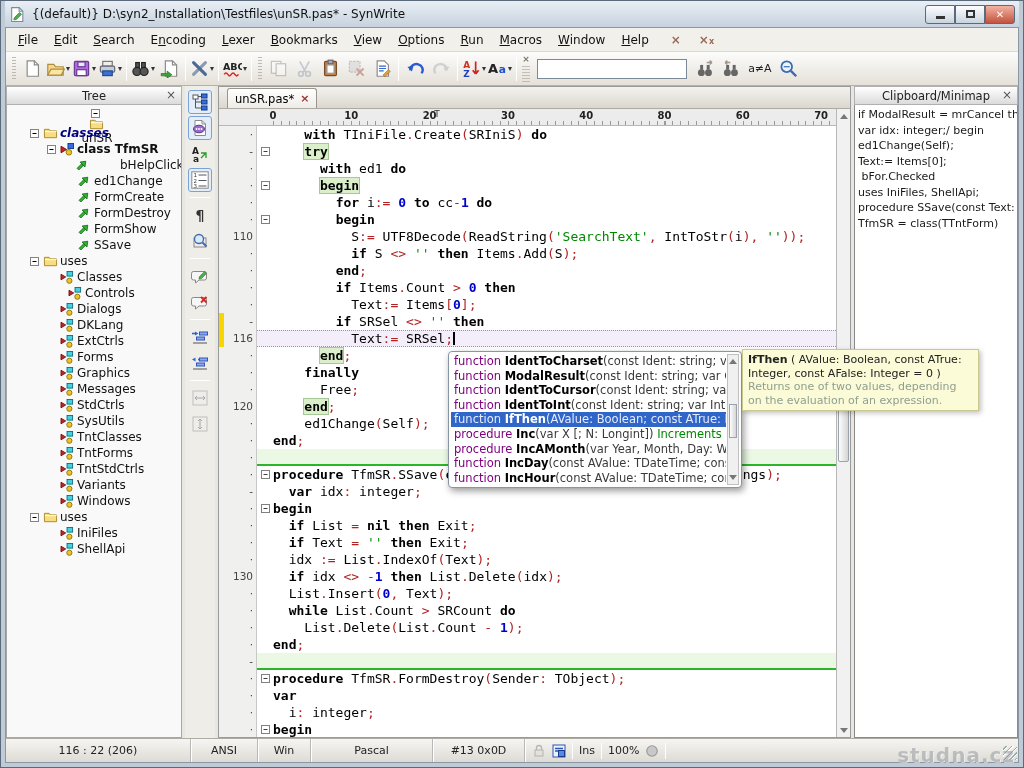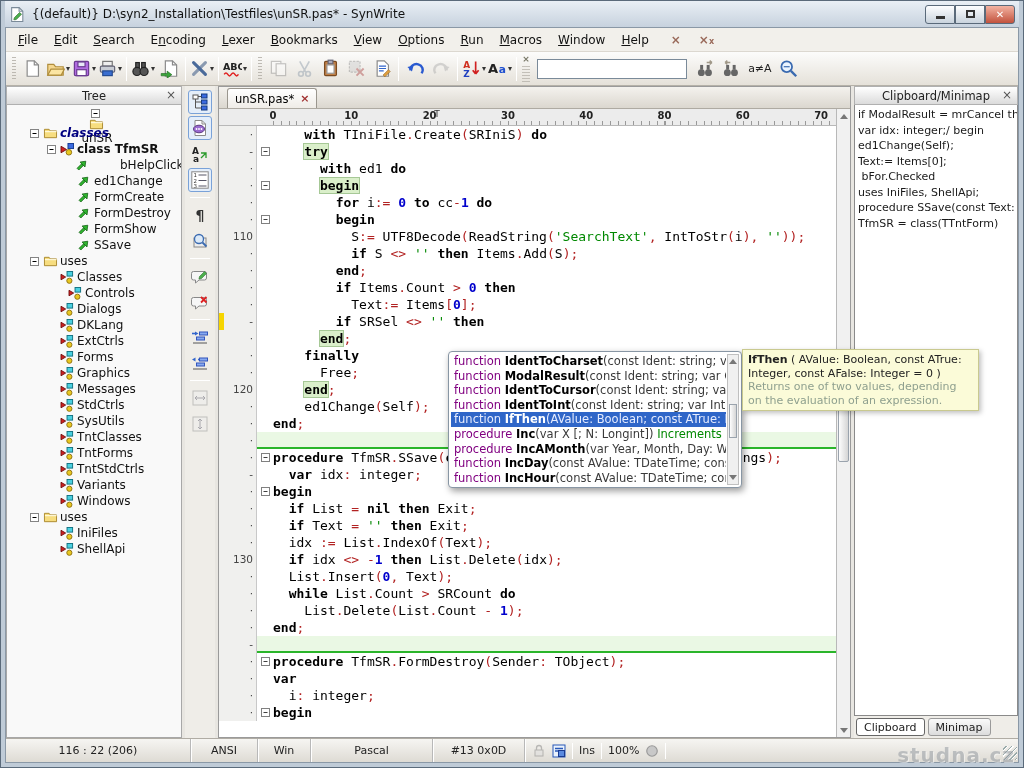--- a/index.html
+++ b/index.html
@@ -677,20 +677,21 @@
             <div class="crow"><span class="gm"></span><span class="gn">·</span><span class="rowbody"><span class="gf"><svg viewBox="0 0 9 9" width="9" height="9">
                     <rect x=".5" y=".5" width="8" height="8" fill="#fff" stroke="#808080"></rect>
                     <path d="M2.5 4.5h4" stroke="#404040"></path>
                   </svg></span><span class="cl"><span>        </span><span class="tk">begin</span></span></span></div>
             <div class="crow"><span class="gm"></span><span class="gn">110</span><span class="rowbody"><span class="gf"></span><span class="cl"><span>          S</span><span class="ts">:=</span><span> UTF8Decode</span><span class="ts">(</span><span>ReadString</span><span class="ts">(</span><span class="tt">'SearchText'</span><span class="ts">,</span><span> IntToStr</span><span class="ts">(</span><span>i</span><span class="ts">),</span><span> </span><span class="tt">''</span><span class="ts">));</span></span></span></div>
             <div class="crow"><span class="gm"></span><span class="gn">·</span><span class="rowbody"><span class="gf"></span><span class="cl"><span>          </span><span class="tk">if</span><span> S </span><span class="ts">&lt;&gt;</span><span> </span><span class="tt">''</span><span> </span><span class="tk">then</span><span> Items</span><span class="ts">.</span><span>Add</span><span class="ts">(</span><span>S</span><span class="ts">);</span></span></span></div>
             <div class="crow"><span class="gm"></span><span class="gn">·</span><span class="rowbody"><span class="gf"></span><span class="cl"><span>        </span><span class="tk">end</span><span class="ts">;</span></span></span></div>
             <div class="crow"><span class="gm"></span><span class="gn">·</span><span class="rowbody"><span class="gf"></span><span class="cl"><span>        </span><span class="tk">if</span><span> Items</span><span class="ts">.</span><span>Count </span><span class="ts">&gt;</span><span> </span><span class="tn">0</span><span> </span><span class="tk">then</span></span></span></div>
             <div class="crow"><span class="gm"></span><span class="gn">·</span><span class="rowbody"><span class="gf"></span><span class="cl"><span>          Text</span><span class="ts">:=</span><span> Items</span><span class="ts">[</span><span class="tn">0</span><span class="ts">];</span></span></span></div>
             <div class="crow"><span class="gm chg"></span><span class="gn">-</span><span class="rowbody"><span class="gf"></span><span class="cl"><span>        </span><span class="tk">if</span><span> SRSel </span><span class="ts">&lt;&gt;</span><span> </span><span class="tt">''</span><span> </span><span class="tk">then</span></span></span></div>
+            <div class="crow cur"><span class="gm chg"></span><span class="gn">116</span><span class="rowbody"><span class="gf"></span><span class="cl"><span>          Text</span><span class="ts">:=</span><span> SRSel</span><span class="ts">;</span><span class="caret"></span></span></span></div>
             <div class="crow"><span class="gm"></span><span class="gn">·</span><span class="rowbody"><span class="gf"></span><span class="cl"><span>      </span><span class="tK">end</span><span class="ts">;</span></span></span></div>
             <div class="crow"><span class="gm"></span><span class="gn">·</span><span class="rowbody"><span class="gf"></span><span class="cl"><span>    </span><span class="tk">finally</span></span></span></div>
             <div class="crow"><span class="gm"></span><span class="gn">·</span><span class="rowbody"><span class="gf"></span><span class="cl"><span>      Free</span><span class="ts">;</span></span></span></div>
             <div class="crow"><span class="gm"></span><span class="gn">120</span><span class="rowbody"><span class="gf"></span><span class="cl"><span>    </span><span class="tK">end</span><span class="ts">;</span></span></span></div>
             <div class="crow"><span class="gm"></span><span class="gn">·</span><span class="rowbody"><span class="gf"></span><span class="cl"><span>    ed1Change</span><span class="ts">(</span><span>Self</span><span class="ts">);</span></span></span></div>
             <div class="crow"><span class="gm"></span><span class="gn">·</span><span class="rowbody"><span class="gf"></span><span class="cl"><span class="tk">end</span><span class="ts">;</span></span></span></div>
             <div class="crow seprow"><span class="gm"></span><span class="gn">·</span><span class="rowbody"><span class="gf"></span><span class="cl"></span></span></div>
             <div class="crow"><span class="gm"></span><span class="gn">·</span><span class="rowbody"><span class="gf"><svg viewBox="0 0 9 9" width="9" height="9">
                     <rect x=".5" y=".5" width="8" height="8" fill="#fff" stroke="#808080"></rect>
                     <path d="M2.5 4.5h4" stroke="#404040"></path>
@@ -754,24 +755,20 @@
           <div class="ttdesc">Returns one of two values, depending on the evaluation of an expression.</div>
         </div>
       </div>
       <div class="split"></div>
       <div class="rp">
         <div class="panel-head">
           <span>Clipboard/Minimap</span>
           <span class="px">×</span>
         </div>
         <div class="rp-body" id="rpbody"><div>if ModalResult = mrCancel ther</div><div>var idx: integer;/ begin</div><div>ed1Change(Self);</div><div>Text:= Items[0];</div><div> bFor.Checked</div><div>uses IniFiles, ShellApi;</div><div>procedure SSave(const Text: V</div><div>TfmSR = class(TTntForm)</div></div>
-        <div class="rp-tabs" id="rptabs">
-            <div class="rtab active">Clipboard</div>
-            <div class="rtab">Minimap</div>
-          </div>
       </div>
     </div>
     <div class="statusbar" id="statusbar">
         <div class="sseg" style="width: 185px;">116 : 22 (206)</div>
         <div class="sseg" style="width: 67px;">ANSI</div>
         <div class="sseg" style="width: 53px;">Win</div>
         <div class="sseg" style="width: 122px;">Pascal</div>
         <div class="sseg" style="width: 92px;">#13 0x0D</div>
         <div style="display: flex; align-items: center; padding-left: 4px;">
           <span class="sico">

